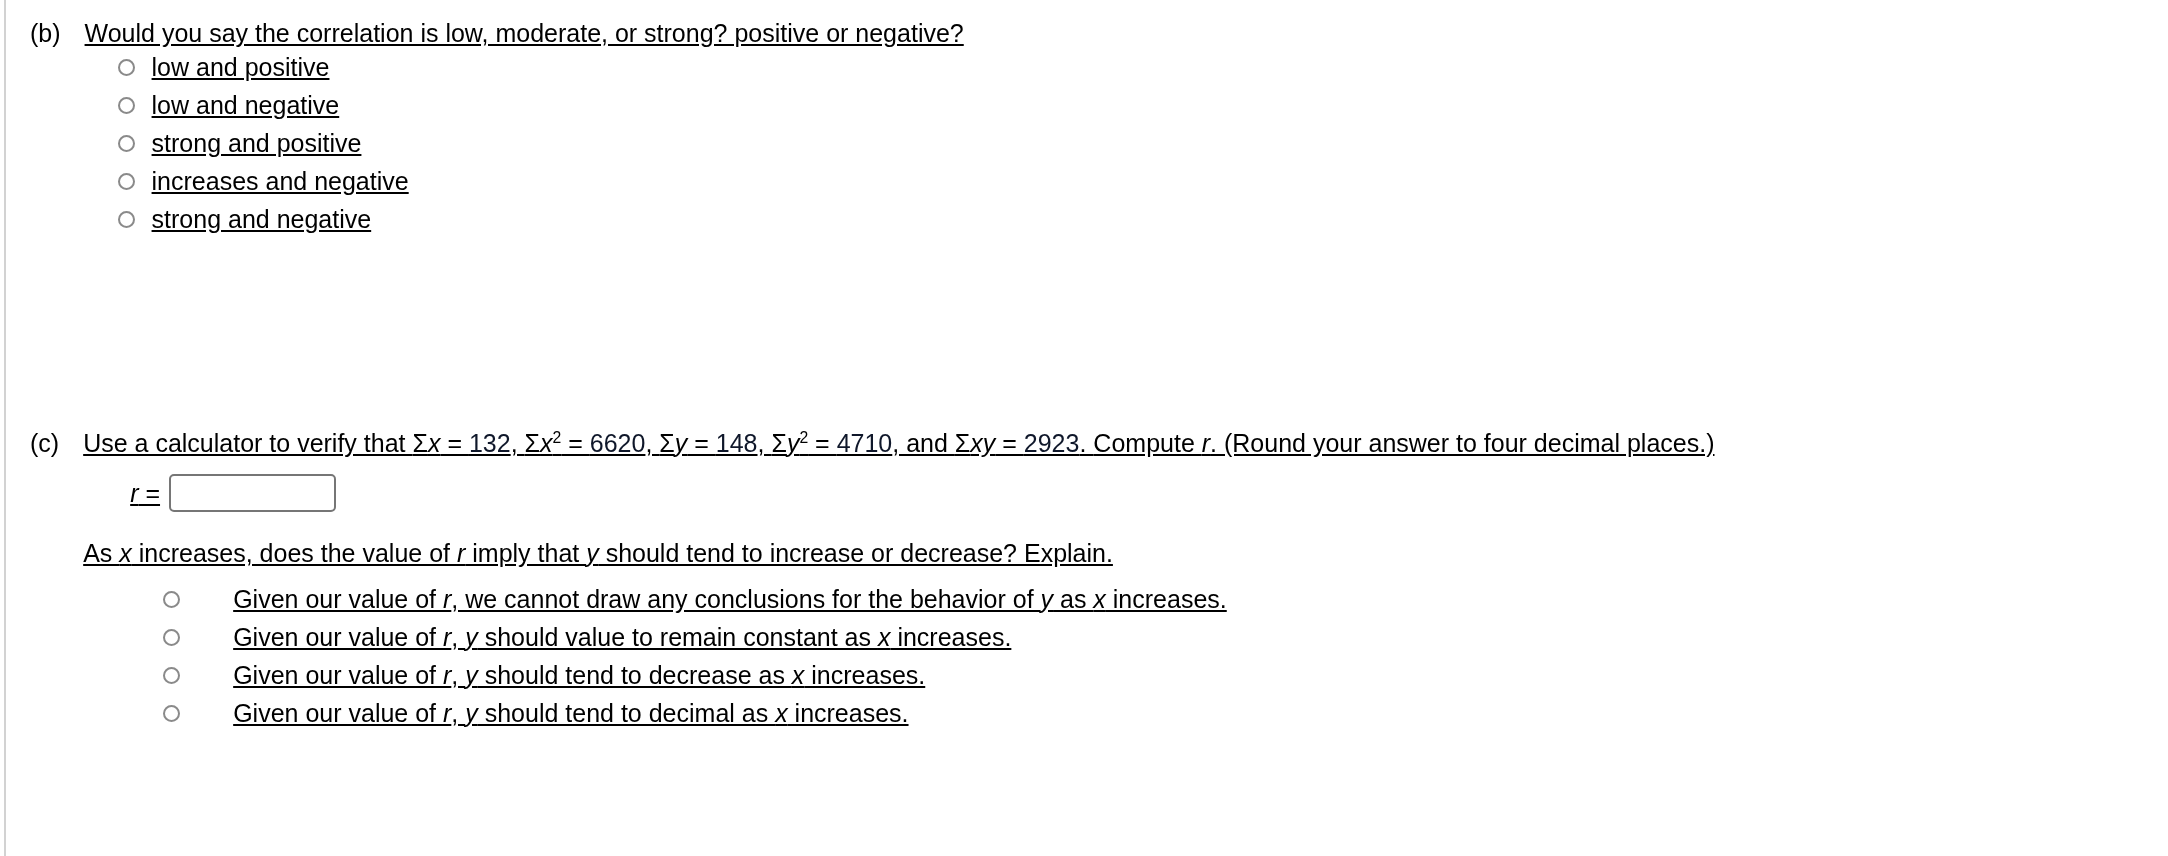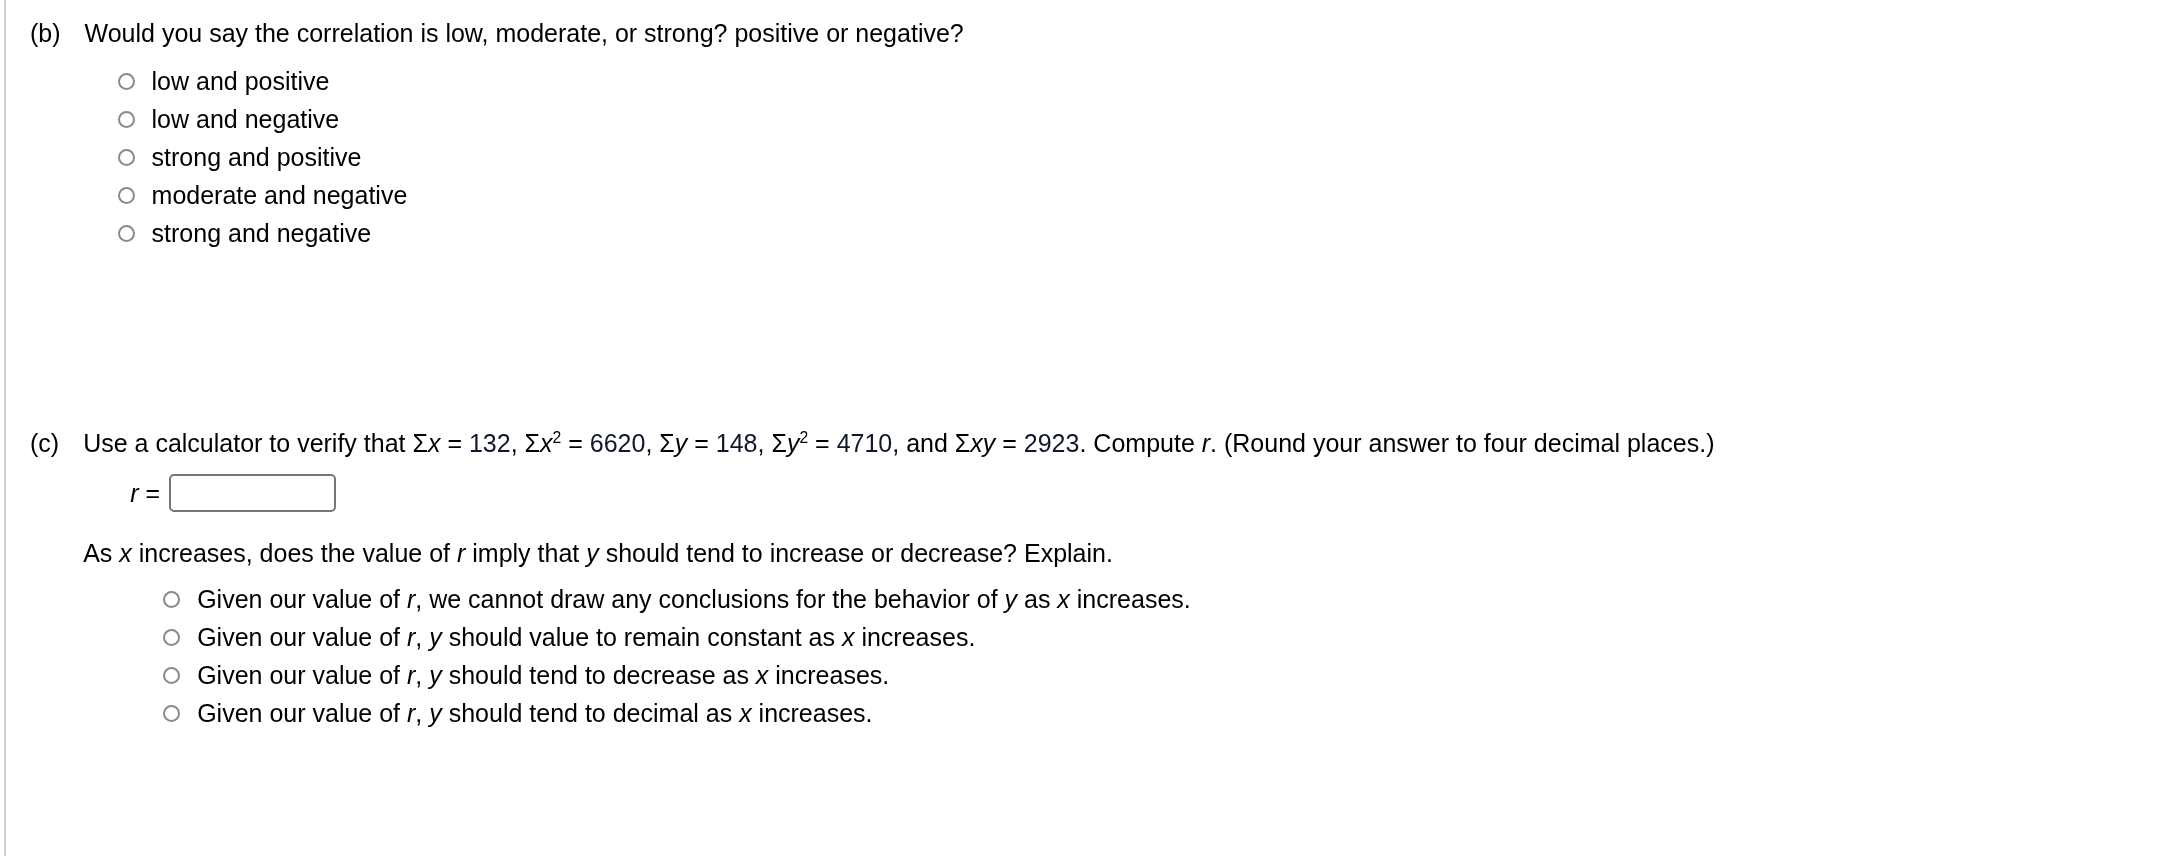--- a/index.html
+++ b/index.html
@@ -38,30 +38,30 @@
     align-items: flex-start;
   }
   .part-label {
     font-size: 25px;
     line-height: 1.2;
     white-space: nowrap;
     flex: 0 0 auto;
   }
   .part-body {
     flex: 1 1 auto;
+    text-decoration: underline;
   }
   .part-prompt {
     font-size: 25px;
     line-height: 1.2;
     white-space: nowrap;
   }
 
   
   .options {
-    margin-top: 14px;
   }
   .option-row {
     display: flex;
     align-items: center;
     height: 38px;
   }
   .radio {
     width: 17px;
     height: 17px;
     border: 2px solid #8a8a8a;
@@ -115,21 +115,21 @@
     outline: none;
   }
 
   .subprompt {
     font-size: 25px;
     line-height: 1.2;
     white-space: nowrap;
     margin-top: 26px;
   }
   .sub-options { margin-top: 12px; }
-  .sub-options .option-row { height: 38px; }
+  .sub-options .option-row { height: 38px; gap: 36px; }
 </style>
 </head>
 <body>
 
 <div class="page-edge"></div>
 
 <div class="content">
 
   <div class="part" style="left:30px; top:18px;">
     <div class="part-label">(b)</div>
@@ -144,21 +144,21 @@
         <div class="option-row">
           <span class="radio"></span>
           <span class="option-label">low and negative</span>
         </div>
         <div class="option-row">
           <span class="radio"></span>
           <span class="option-label">strong and positive</span>
         </div>
         <div class="option-row">
           <span class="radio"></span>
-          <span class="option-label">moderate and negative</span>
+          <span class="option-label">increases and negative</span>
         </div>
         <div class="option-row">
           <span class="radio"></span>
           <span class="option-label">strong and negative</span>
         </div>
 
       </div>
     </div>
   </div>
 

